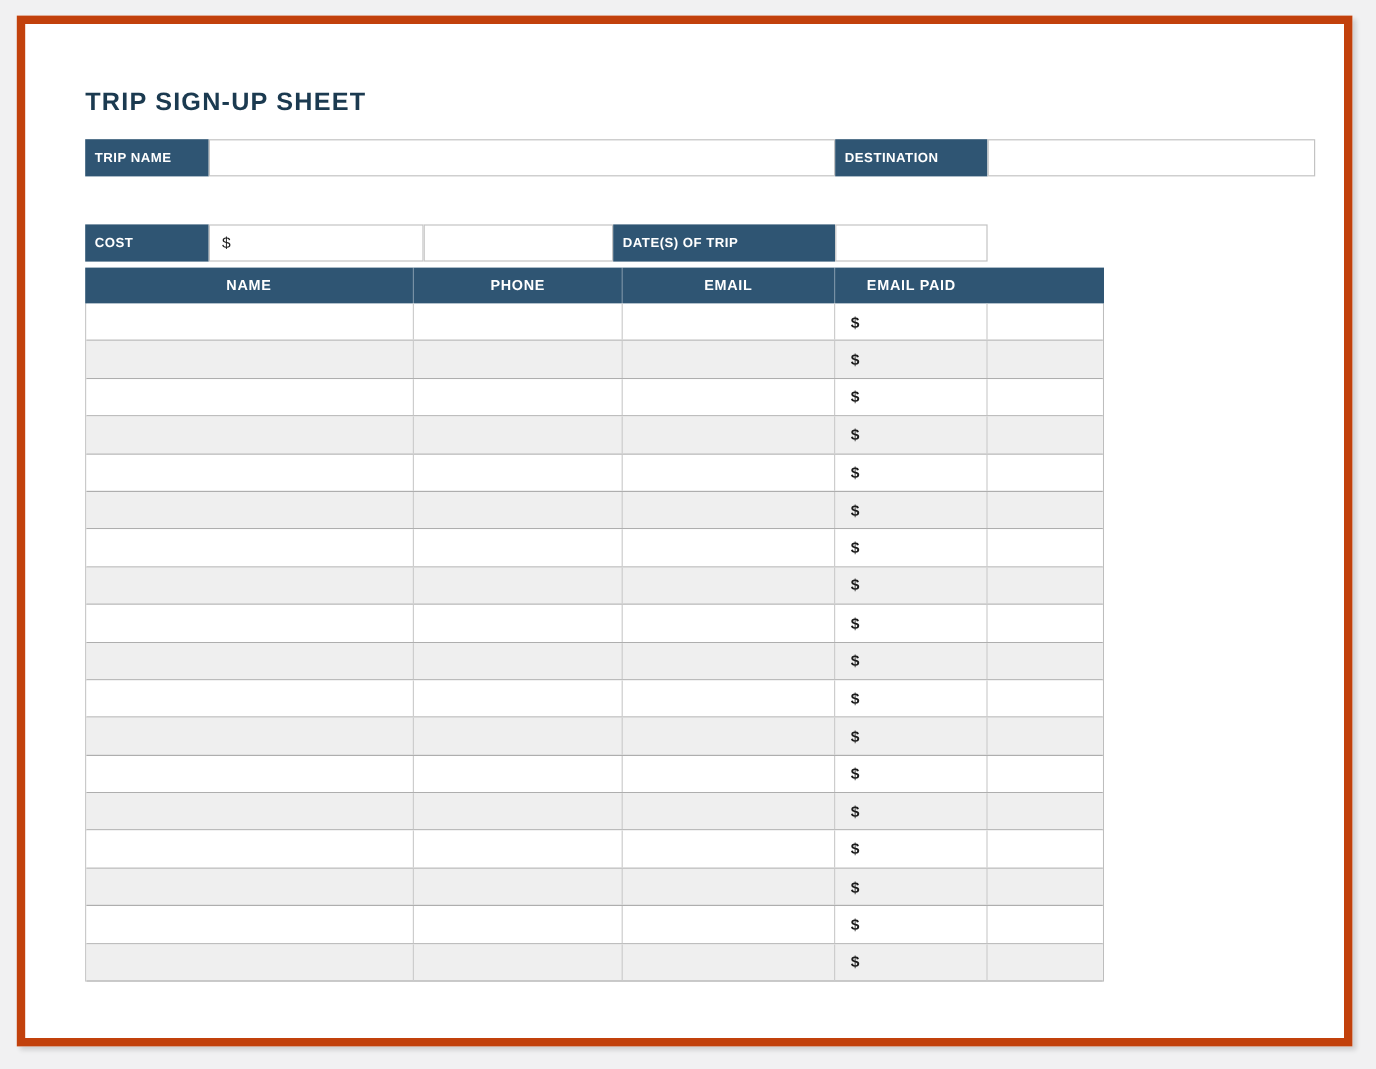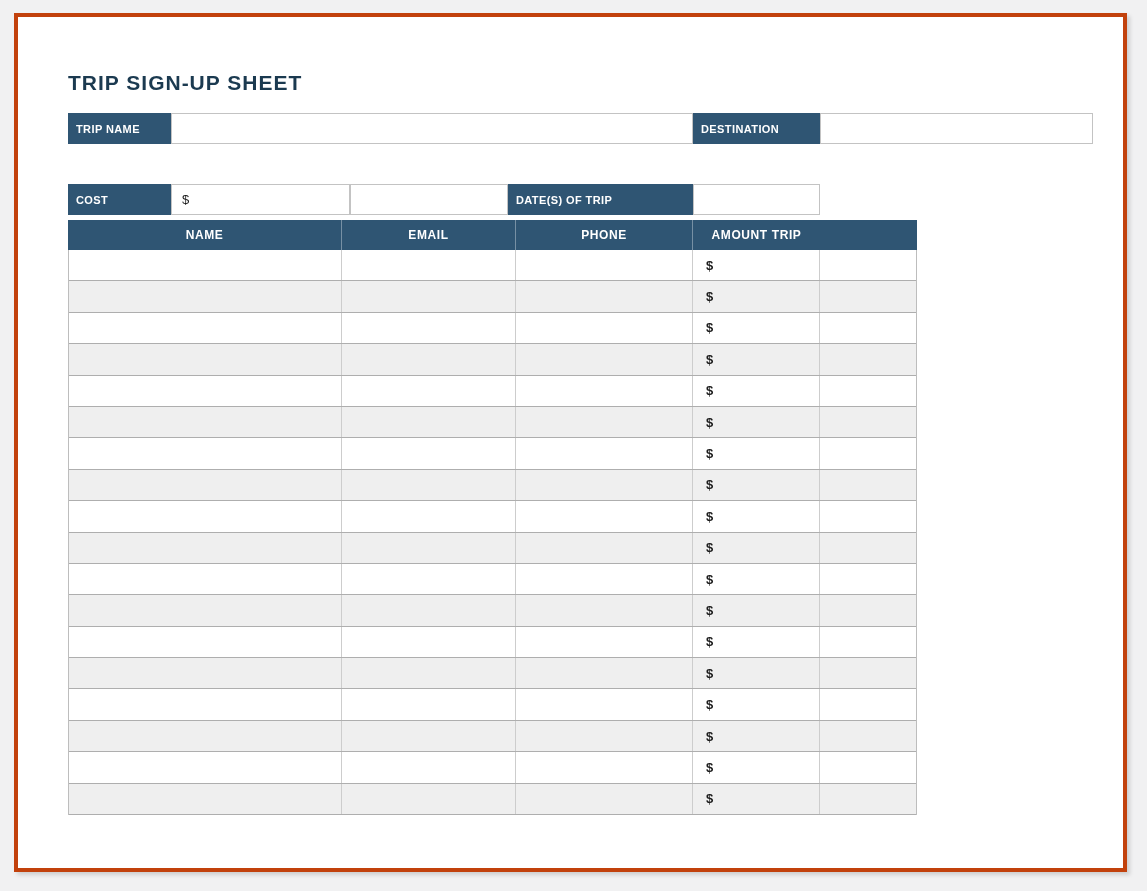--- a/index.html
+++ b/index.html
@@ -11,21 +11,21 @@
     background: var(--canvas-bg, #f1f1f2);
     font-family: "Liberation Sans", sans-serif;
   }
   .page {
     position: absolute;
     left: 14px;
     top: 13px;
     width: 1113px;
     height: 859px;
     background: #ffffff;
-    border: 4px solid #c2410c;
+    border: 7px solid #c2410c;
     box-shadow: 3px 3px 4px rgba(0,0,0,0.14);
     box-sizing: border-box;
     text-align: right;
   }
   .content {
     position: absolute;
     left: 50px;
     top: 0;
     width: 1025px;
   }
@@ -155,23 +155,23 @@
           </div>
         <div class="info-value"></div>
         <div class="info-label">DATE(S) OF TRIP</div>
         <div class="info-value"></div>
       </div>
     </div>
 
     <div class="table-section">
       <div class="thead">
         <div class="th">NAME</div>
+        <div class="th">PHONE</div>
         <div class="th">EMAIL</div>
-        <div class="th">PHONE</div>
-        <div class="th">AMOUNT TRIP</div>
+        <div class="th">EMAIL PAID</div>
       </div>
       <div class="tbody">
           <div class="tr">
     <div class="td"></div>
     <div class="td"></div>
     <div class="td"></div>
     <div class="td amount">$</div>
     <div class="td"></div>
   </div>
           <div class="tr alt">

